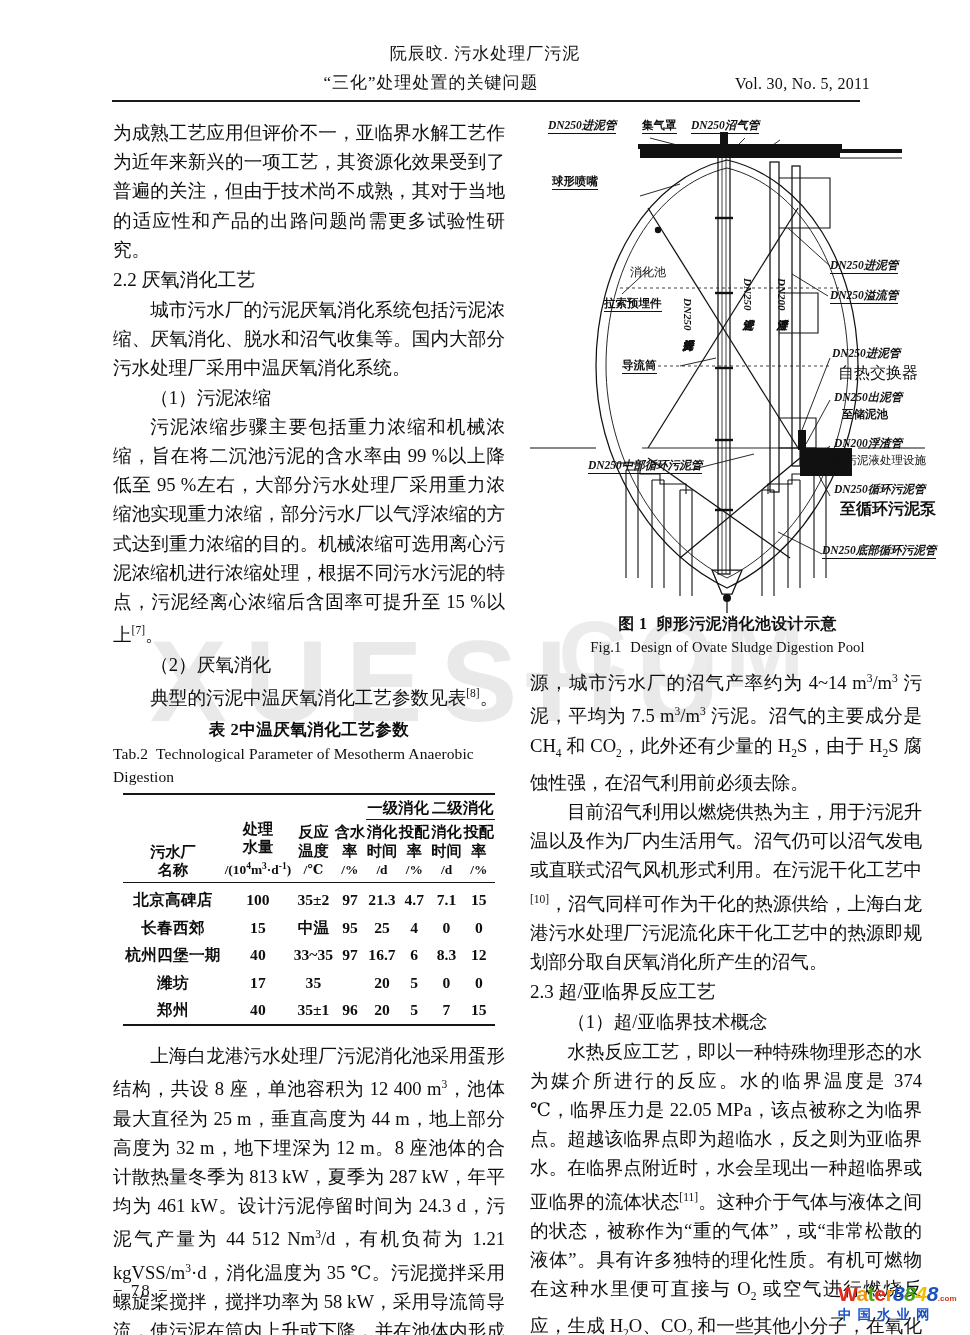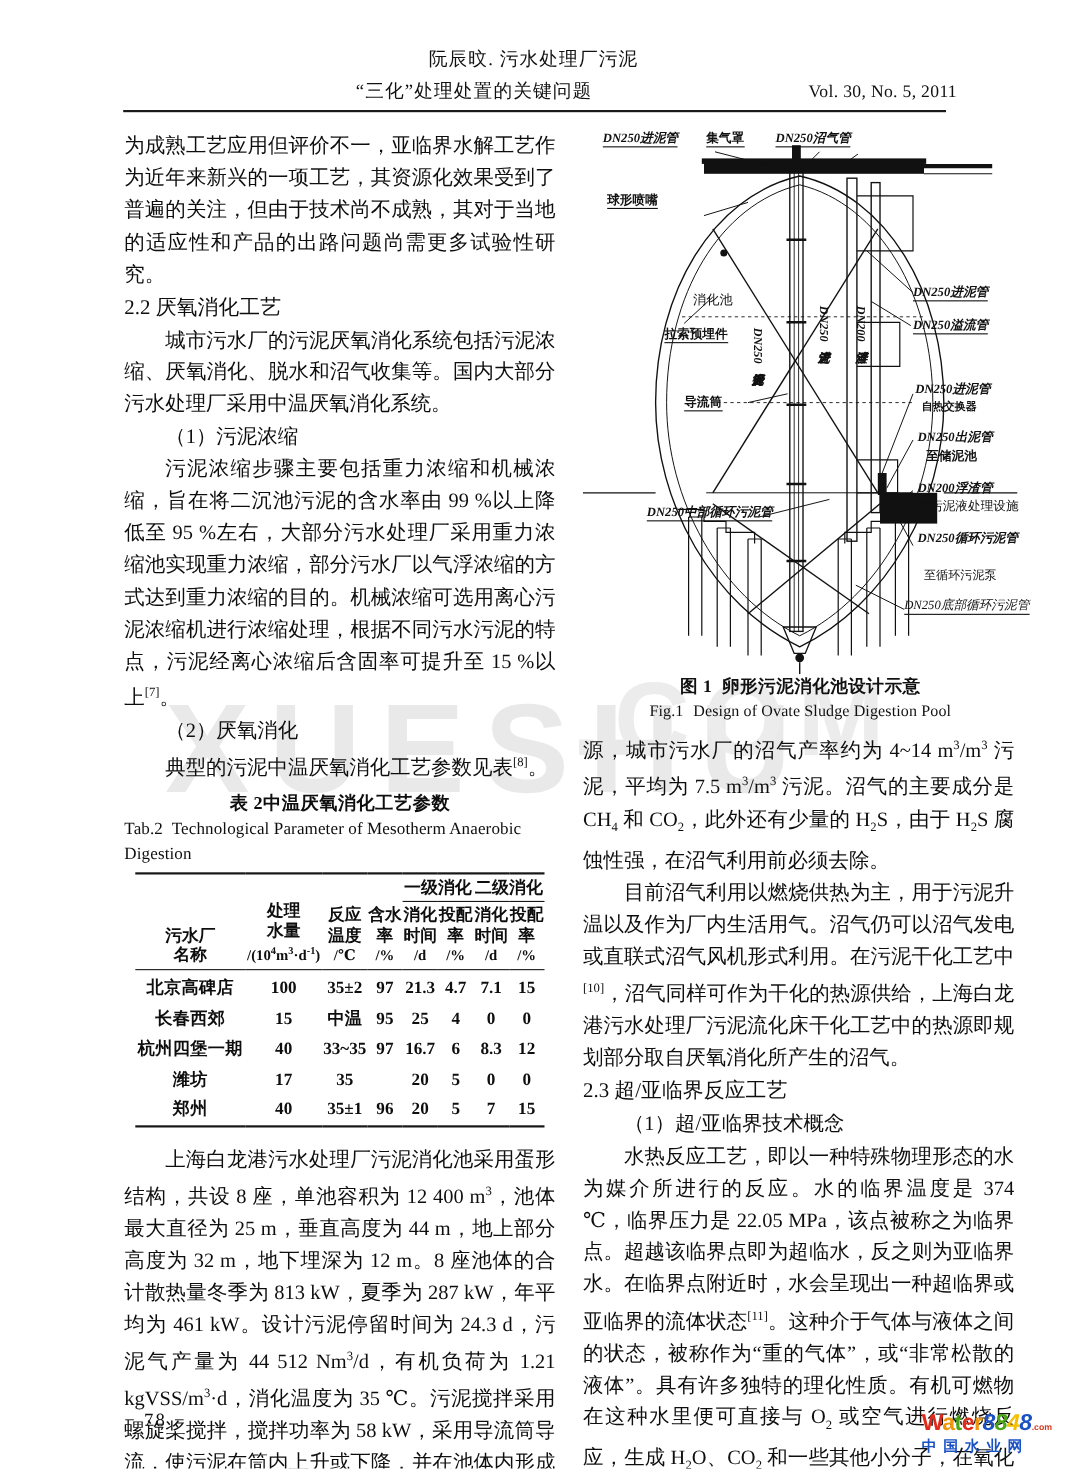--- a/index.html
+++ b/index.html
@@ -381,39 +381,39 @@
       <line x1="300" y1="328" x2="285" y2="340" stroke-width="0.9"></line>
       <line x1="300" y1="378" x2="288" y2="356" stroke-width="0.9"></line>
       <line x1="292" y1="436" x2="248" y2="414" stroke-width="0.9"></line>
       <line x1="160" y1="352" x2="224" y2="336" stroke-width="0.9"></line>
     </g>
   </svg>
 
   <div style="position:absolute;left:0;top:0;width:395px;height:495px;font-family:'Liberation Serif','DejaVu Serif',serif;">
     <span style="position:absolute;left:18px;top:0px;font-size:11.5px;font-weight:700;font-style:italic;border-bottom:1px solid #111;white-space:nowrap;">DN250进泥管</span>
     <span style="position:absolute;left:112px;top:0px;font-size:11.5px;font-weight:700;border-bottom:1px solid #111;white-space:nowrap;">集气罩</span>
-    <span style="position:absolute;left:175px;top:0px;font-size:11.5px;font-weight:700;font-style:italic;border-bottom:1px solid #111;white-space:nowrap;">DN250沼气管</span>
+    <span style="position:absolute;left:161px;top:0px;font-size:11.5px;font-weight:700;font-style:italic;border-bottom:1px solid #111;white-space:nowrap;">DN250沼气管</span>
     <span style="position:absolute;left:22px;top:56px;font-size:11.5px;font-weight:700;border-bottom:1px solid #111;white-space:nowrap;">球形喷嘴</span>
     <span style="position:absolute;left:100px;top:146px;font-size:12px;white-space:nowrap;">消化池</span>
     <span style="position:absolute;left:74px;top:178px;font-size:11.5px;font-weight:700;border-bottom:1px solid #111;white-space:nowrap;">拉索预埋件</span>
     <span style="position:absolute;left:92px;top:240px;font-size:11.5px;font-weight:700;border-bottom:1px solid #111;white-space:nowrap;">导流筒</span>
     <span style="position:absolute;left:150px;top:180px;font-size:11px;font-weight:700;font-style:italic;white-space:nowrap;writing-mode:vertical-rl;text-orientation:mixed;">DN250污泥提升管</span>
     <span style="position:absolute;left:210px;top:160px;font-size:11px;font-weight:700;font-style:italic;white-space:nowrap;writing-mode:vertical-rl;text-orientation:mixed;">DN250进泥管</span>
     <span style="position:absolute;left:244px;top:160px;font-size:11px;font-weight:700;font-style:italic;white-space:nowrap;writing-mode:vertical-rl;text-orientation:mixed;">DN200浮渣管</span>
     <span style="position:absolute;left:300px;top:140px;font-size:11.5px;font-weight:700;font-style:italic;border-bottom:1px solid #111;white-space:nowrap;">DN250进泥管</span>
     <span style="position:absolute;left:300px;top:170px;font-size:11.5px;font-weight:700;font-style:italic;border-bottom:1px solid #111;white-space:nowrap;">DN250溢流管</span>
     <span style="position:absolute;left:302px;top:228px;font-size:11.5px;font-weight:700;font-style:italic;white-space:nowrap;">DN250进泥管</span>
-    <span style="position:absolute;left:308px;top:245px;font-size:10px;font-weight:700;white-space:nowrap;">自热交换器</span>
+    <span style="position:absolute;left:308px;top:245px;font-size:16px;font-weight:400;white-space:nowrap;">自热交换器</span>
     <span style="position:absolute;left:304px;top:272px;font-size:11.5px;font-weight:700;font-style:italic;white-space:nowrap;">DN250出泥管</span>
     <span style="position:absolute;left:312px;top:289px;font-size:11.5px;font-weight:700;white-space:nowrap;">至储泥池</span>
     <span style="position:absolute;left:304px;top:318px;font-size:11.5px;font-weight:700;font-style:italic;white-space:nowrap;">DN200浮渣管</span>
     <span style="position:absolute;left:304px;top:335px;font-size:11.5px;font-weight:400;white-space:nowrap;">至污泥液处理设施</span>
     <span style="position:absolute;left:304px;top:364px;font-size:11.5px;font-weight:700;font-style:italic;white-space:nowrap;">DN250循环污泥管</span>
-    <span style="position:absolute;left:310px;top:381px;font-size:11px;font-weight:400;white-space:nowrap;margin-top:16px;">至循环污泥泵</span>
-    <span style="position:absolute;left:292px;top:425px;font-size:11.5px;font-weight:400;font-style:italic;border-bottom:1px solid #111;white-space:nowrap;">DN250底部循环污泥管</span>
+    <span style="position:absolute;left:310px;top:381px;font-size:16px;font-weight:700;white-space:nowrap;">至循环污泥泵</span>
+    <span style="position:absolute;left:292px;top:425px;font-size:11.5px;font-weight:700;font-style:italic;border-bottom:1px solid #111;white-space:nowrap;">DN250底部循环污泥管</span>
     <span style="position:absolute;left:58px;top:340px;font-size:11.5px;font-weight:700;font-style:italic;border-bottom:1px solid #111;white-space:nowrap;">DN250中部循环污泥管</span>
   </div>
 </div>
 
 <div class="fig-cap1">
   <span class="num">图 1</span><span>卵形污泥消化池设计示意</span>
 </div>
 <div class="fig-cap2">
   <span class="lbl">Fig.1</span><span>Design of Ovate Sludge Digestion Pool</span>
 </div>

